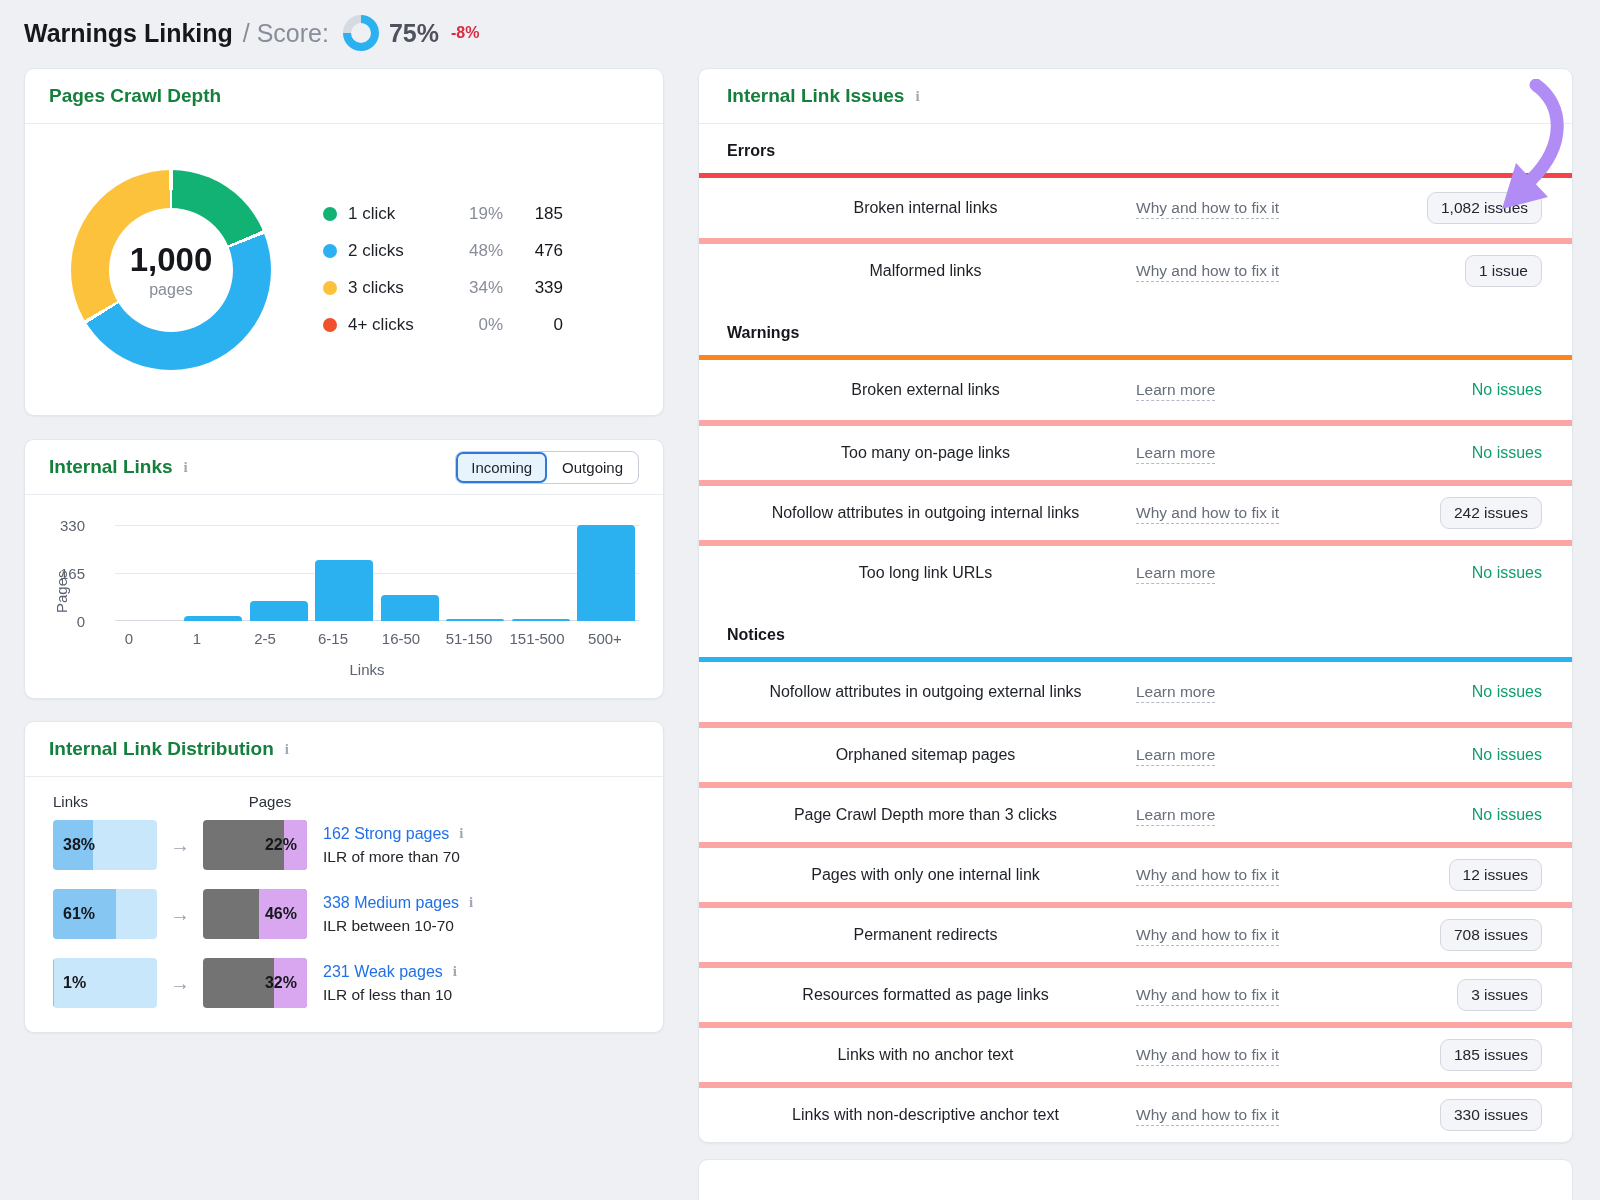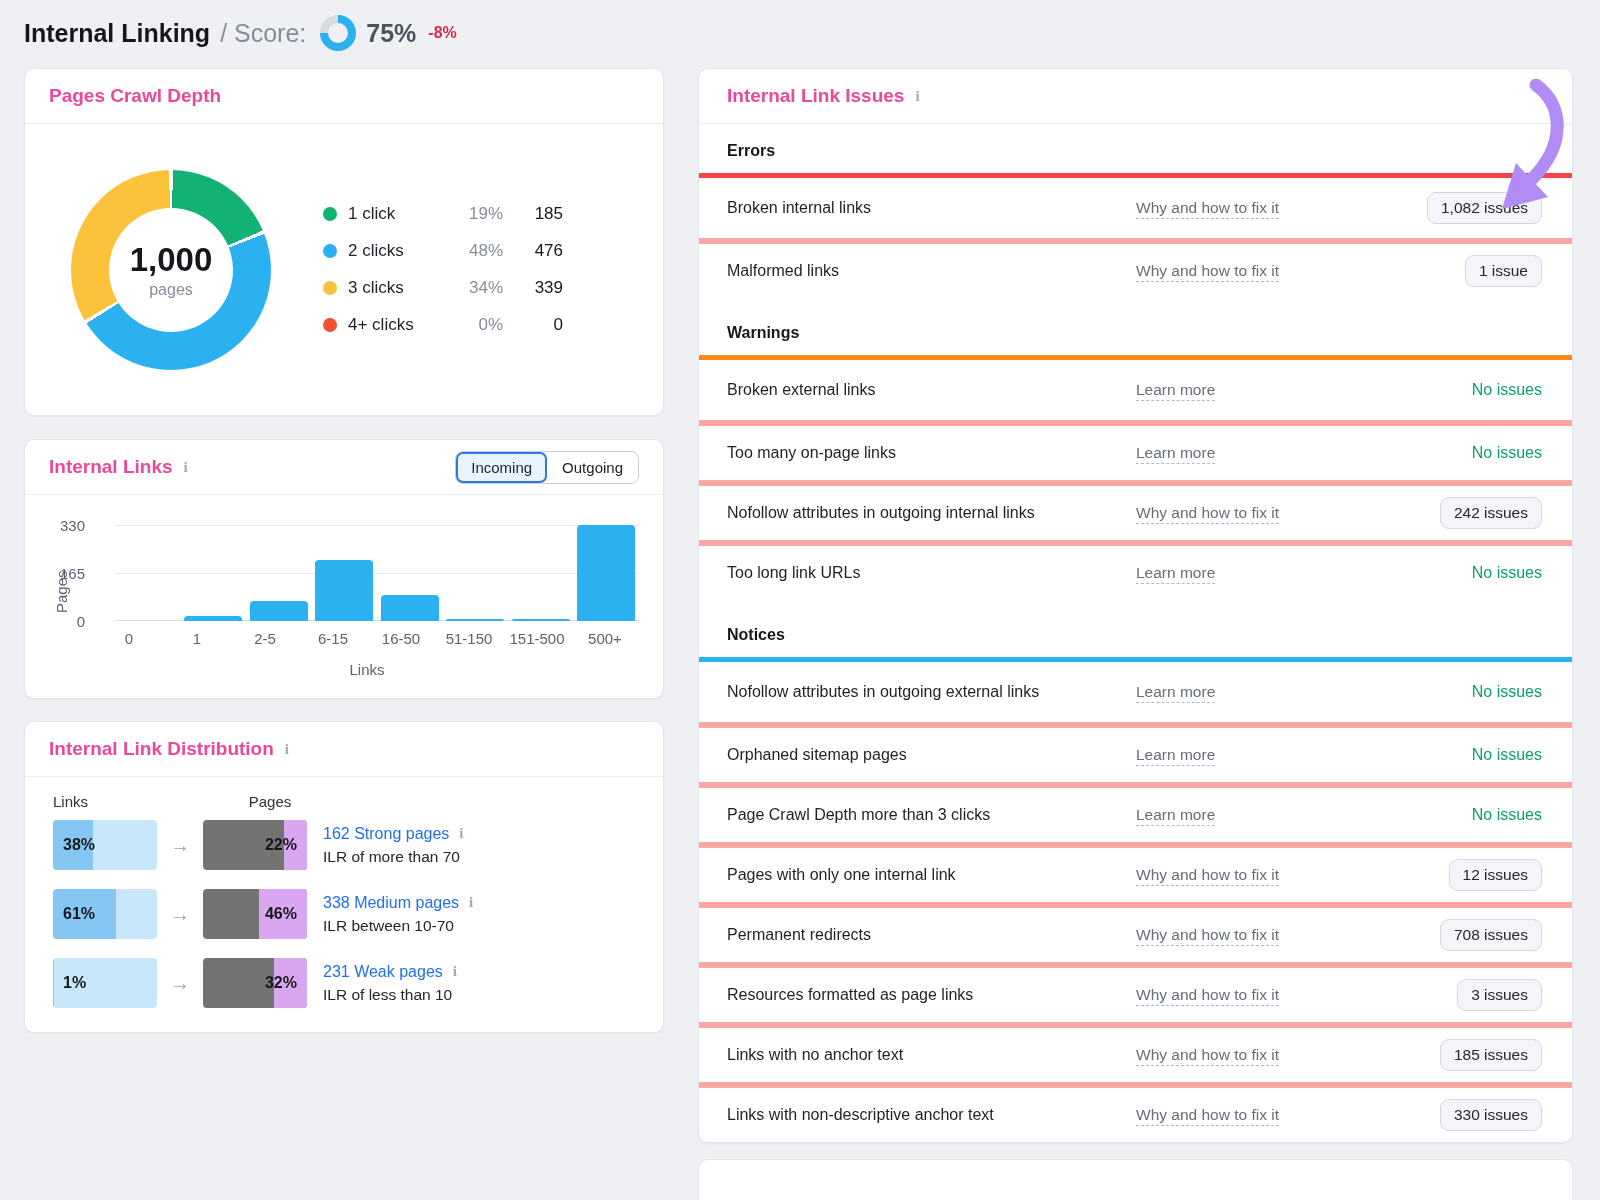--- a/index.html
+++ b/index.html
@@ -15,21 +15,21 @@
   .score-ring::after { content:""; position:absolute; inset:8px; border-radius:50%; background:#eef0f4; }
   .hdr-score-val { font-size:25px; font-weight:700; color:#4e525c; }
   .hdr-delta { font-size:16px; font-weight:700; color:#d92c43; margin-left:2px; }
 
   
   .row-wrap { display:flex; align-items:flex-start; }
   .col-left { width:640px; flex:none; }
   .col-right { width:875px; flex:none; margin-left:34px; }
   .card { background:#fff; border:1px solid #e3e6ec; border-radius:10px; box-shadow:0 1px 2px rgba(40,45,60,.05); overflow:hidden; }
   .card-title-bar { height:55px; display:flex; align-items:center; gap:9px; padding:0 24px; border-bottom:1px solid #e9ebf0; }
-  .card-title { font-size:19px; font-weight:700; color:#ec4899; }
+  .card-title { font-size:19px; font-weight:700; color:#15803d; }
   .info-i { font-family:"Liberation Serif", serif; font-style:normal; font-weight:700; font-size:15px; color:#a2a8b3; cursor:default; padding:0 2px; }
 
   
   .crawl-body { height:291px; display:flex; align-items:center; padding-left:46px; }
   .donut { width:200px; height:200px; border-radius:50%; position:relative; flex:none; }
   .donut-hole { position:absolute; inset:38px; background:#fff; border-radius:50%; display:flex; flex-direction:column; align-items:center; justify-content:center; }
   .donut-val { font-size:33px; font-weight:700; color:#15171c; }
   .donut-sub { font-size:16px; color:#868c98; margin-top:2px; }
   .crawl-legend { margin-left:52px; }
   .legend-row { display:flex; align-items:center; height:37px; }
@@ -81,38 +81,38 @@
   .dist-desc { font-size:15.5px; color:#23262b; margin-top:5px; }
 
   
   .issues-card { position:relative; }
   .issues-title-bar { padding:0 28px; }
   .sec-head { font-size:16px; font-weight:700; color:#15171c; padding:26px 28px 13px 28px; }
   .sec-head.first { padding-top:18px; }
   .sec-line { height:5px; width:100%; }
   .issue-row { height:60px; display:flex; align-items:center; padding:0 30px 0 28px; }
   .issue-row + .issue-row { border-top:6px solid #fca5a5; }
-  .issue-label { flex:1; font-size:16px; color:#1d2127; padding-right:12px; }
+  .issue-label { flex:1; font-size:16px; color:#1d2127; padding-right:12px;text-align:center; }
   .issue-link-col { width:248px; flex:none; }
   .issue-link { font-size:15.5px; color:#666d7a; border-bottom:1px dashed #b4bac5; padding-bottom:2px; cursor:pointer; white-space:nowrap; }
   .issue-right { width:158px; flex:none; display:flex; justify-content:flex-end; align-items:center; }
   .status-ok { font-size:16px; color:#0e9e6d; }
   .issue-btn { font-size:15.5px; color:#23262e; background:#f4f5f8; border:1px solid #d3d7e0; border-radius:9px; padding:6px 13px; cursor:pointer; white-space:nowrap; font-family:"Liberation Sans", sans-serif; }
   .purple-arrow { position:absolute; top:10px; right:4px; width:110px; height:140px; z-index:5; pointer-events:none; }
   .next-card-stub { margin-top:16px; height:80px; background:#fff; border:1px solid #e3e6ec; border-radius:10px; }
 
   .mt1 { margin-top:23px; } .mt2 { margin-top:22px; }
 </style>
 </head>
 <body>
 
 <div class="page">
 
   <div class="hdr">
-    <span class="hdr-title">Internal Linking</span>
+    <span class="hdr-title">Warnings Linking</span>
     <span class="hdr-score-label">/ Score:</span>
     <span class="score-ring" id="score-ring" style="background: conic-gradient(rgb(43, 177, 240) 0deg, rgb(43, 177, 240) 75%, rgb(214, 218, 225) 75%, rgb(214, 218, 225) 100%);"></span>
     <span class="hdr-score-val">75%</span>
     <span class="hdr-delta">-8%</span>
   </div>
 
   <div class="row-wrap">
 
     <div class="col-left">
 

